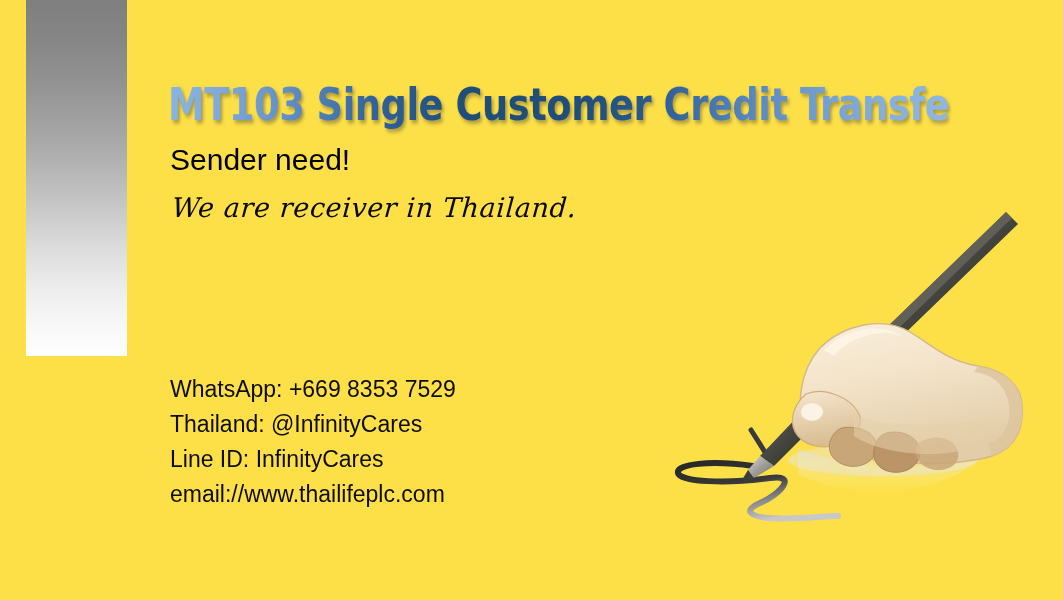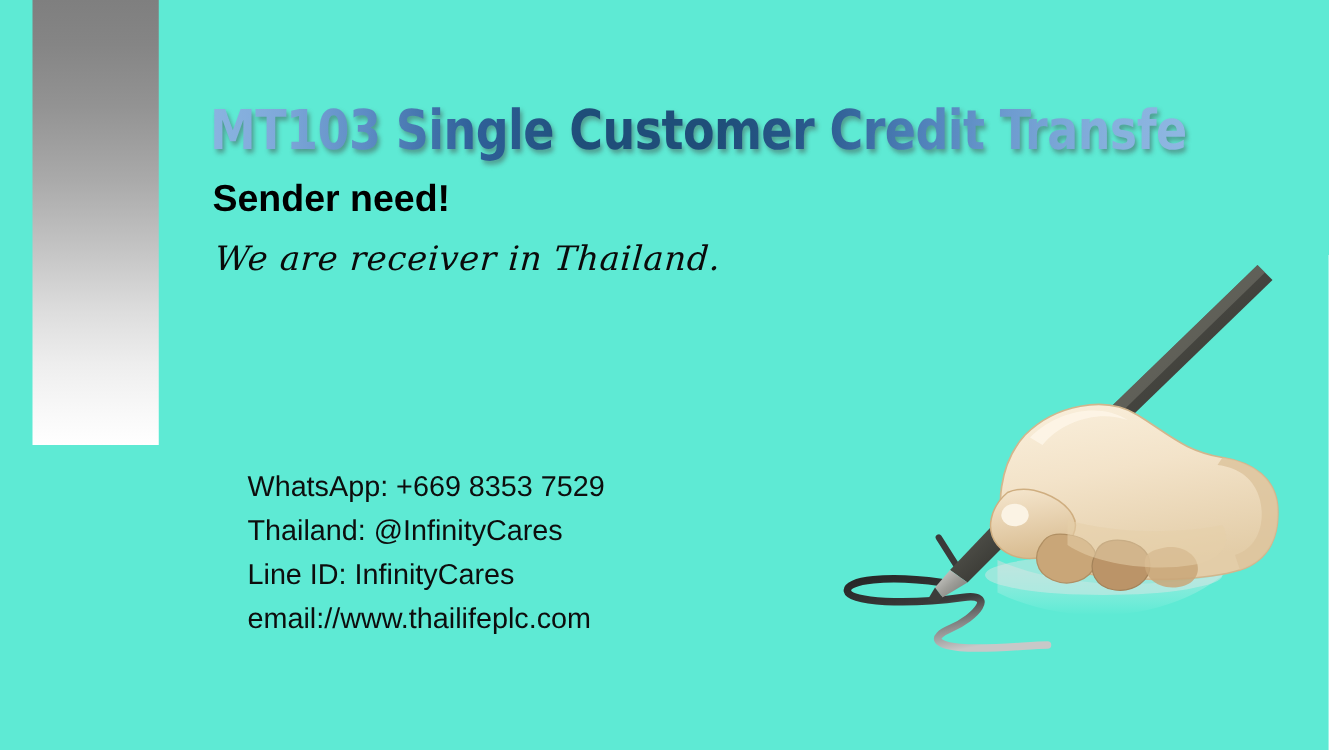--- a/index.html
+++ b/index.html
@@ -7,21 +7,21 @@
     padding: 0;
     background: #ffffff;
   }
   body {
     font-family: "Liberation Sans", sans-serif;
   }
   #slide {
     position: relative;
     width: 1063px;
     height: 600px;
-    background: #5eead4;
+    background: #fde047;
     overflow: hidden;
   }
 
   
   #left-bar {
     position: absolute;
     left: 26px;
     top: 0;
     width: 101px;
     height: 356px;
@@ -71,21 +71,21 @@
     text-shadow: none;
     filter: drop-shadow(2px 3px 2px rgba(60,60,60,0.45));
   }
 
   
   #heading {
     position: absolute;
     left: 170px;
     top: 143px;
     font-size: 30px;
-    font-weight: bold;
+    font-weight: normal;
     color: #000000;
     font-family: "Liberation Sans", sans-serif;
     white-space: nowrap;
     text-align: center;
   }
 
   
   #script-line {
     position: absolute;
     left: 171px;
@@ -107,21 +107,20 @@
     left: 170px;
     top: 372px;
     width: 520px;
   }
   .contact-line {
     font-size: 23px;
     line-height: 35px;
     color: #0d0d0d;
     font-family: "Liberation Sans", sans-serif;
     white-space: nowrap;
-    margin-left: 28px;
   }
 
   
   #hand-illustration {
     position: absolute;
     left: 648px;
     top: 198px;
     width: 410px;
     height: 340px;
   }

